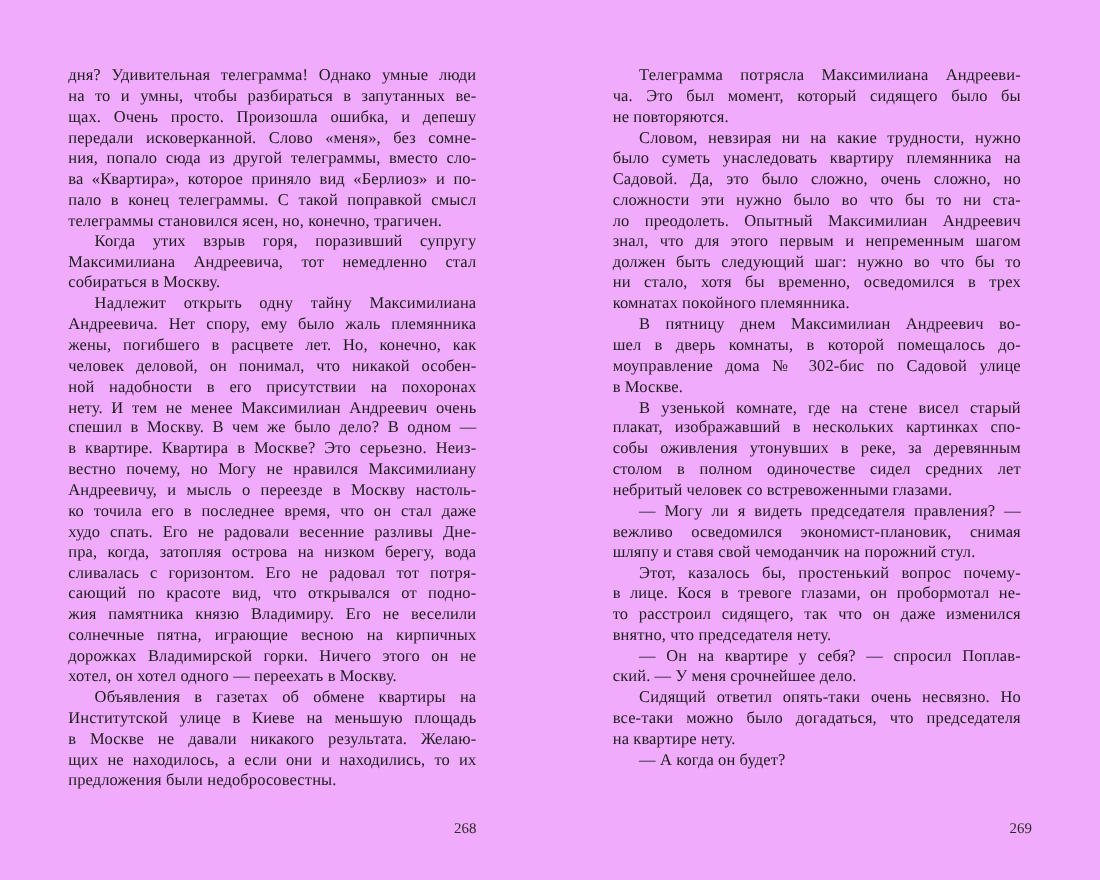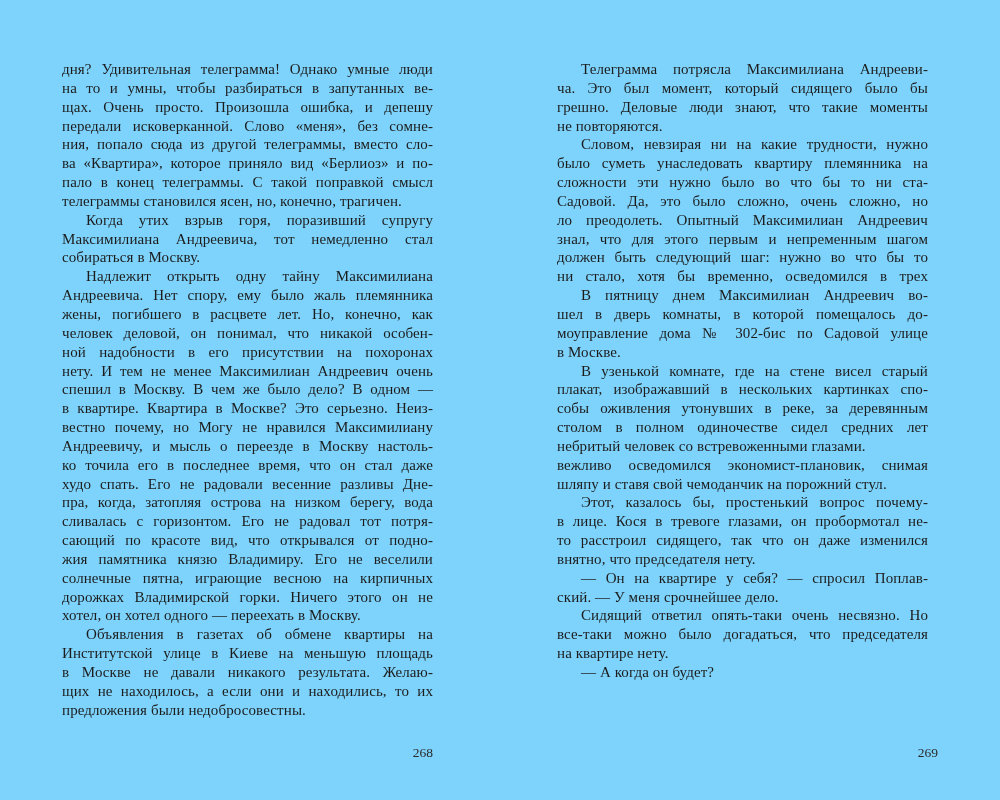--- a/index.html
+++ b/index.html
@@ -4,21 +4,21 @@
 <style>
   html, body {
     margin: 0;
     padding: 0;
     background: #ffffff;
   }
   .spread {
     position: relative;
     width: 1000px;
     height: 800px;
-    background: #7dd3fc;
+    background: #f0abfc;
     overflow: hidden;
     font-family: "Liberation Serif", "DejaVu Serif", serif;
     color: #1c1c1c;
   }
   .page {
     position: absolute;
     top: 60px;
     width: 371px;
   }
   .page-left  { left: 62px; }
@@ -88,39 +88,40 @@
       <div class="line indent">Объявления в газетах об обмене квартиры на</div>
       <div class="line">Институтской улице в Киеве на меньшую площадь</div>
       <div class="line">в Москве не давали никакого результата. Желаю-</div>
       <div class="line">щих не находилось, а если они и находились, то их</div>
       <div class="line para-end">предложения были недобросовестны.</div>
     </div>
 
   <div class="page page-right">
       <div class="line indent">Телеграмма потрясла Максимилиана Андрееви-</div>
       <div class="line">ча. Это был момент, который сидящего было бы</div>
-      <div class="line">грешно. Деловые люди знают, что такие моменты</div>
       <div class="line para-end">не повторяются.</div>
       <div class="line indent">Словом, невзирая ни на какие трудности, нужно</div>
       <div class="line">было суметь унаследовать квартиру племянника на</div>
+      <div class="line">Садовой. Да, это было сложно, очень сложно, но</div>
       <div class="line">сложности эти нужно было во что бы то ни ста-</div>
-      <div class="line">Садовой. Да, это было сложно, очень сложно, но</div>
       <div class="line">ло преодолеть. Опытный Максимилиан Андреевич</div>
       <div class="line">знал, что для этого первым и непременным шагом</div>
       <div class="line">должен быть следующий шаг: нужно во что бы то</div>
       <div class="line">ни стало, хотя бы временно, осведомился в трех</div>
+      <div class="line para-end">комнатах покойного племянника.</div>
       <div class="line indent">В пятницу днем Максимилиан Андреевич во-</div>
       <div class="line">шел в дверь комнаты, в которой помещалось до-</div>
       <div class="line">моуправление дома № 302-бис по Садовой улице</div>
       <div class="line para-end">в Москве.</div>
       <div class="line indent">В узенькой комнате, где на стене висел старый</div>
       <div class="line">плакат, изображавший в нескольких картинках спо-</div>
       <div class="line">собы оживления утонувших в реке, за деревянным</div>
       <div class="line">столом в полном одиночестве сидел средних лет</div>
       <div class="line para-end">небритый человек со встревоженными глазами.</div>
+      <div class="line indent">— Могу ли я видеть председателя правления? —</div>
       <div class="line">вежливо осведомился экономист-плановик, снимая</div>
       <div class="line para-end">шляпу и ставя свой чемоданчик на порожний стул.</div>
       <div class="line indent">Этот, казалось бы, простенький вопрос почему-</div>
       <div class="line">в лице. Кося в тревоге глазами, он пробормотал не-</div>
       <div class="line">то расстроил сидящего, так что он даже изменился</div>
       <div class="line para-end">внятно, что председателя нету.</div>
       <div class="line indent">— Он на квартире у себя? — спросил Поплав-</div>
       <div class="line para-end">ский. — У меня срочнейшее дело.</div>
       <div class="line indent">Сидящий ответил опять-таки очень несвязно. Но</div>
       <div class="line">все-таки можно было догадаться, что председателя</div>

